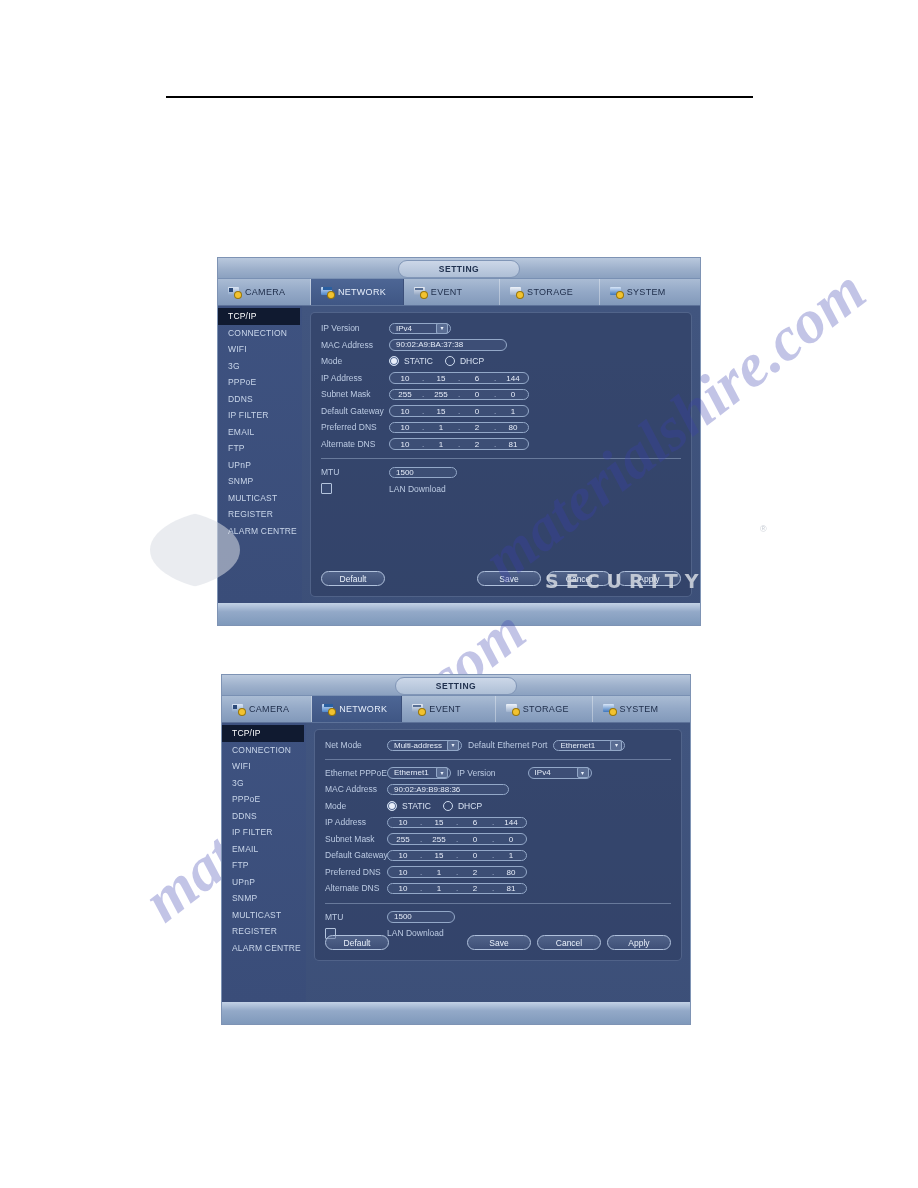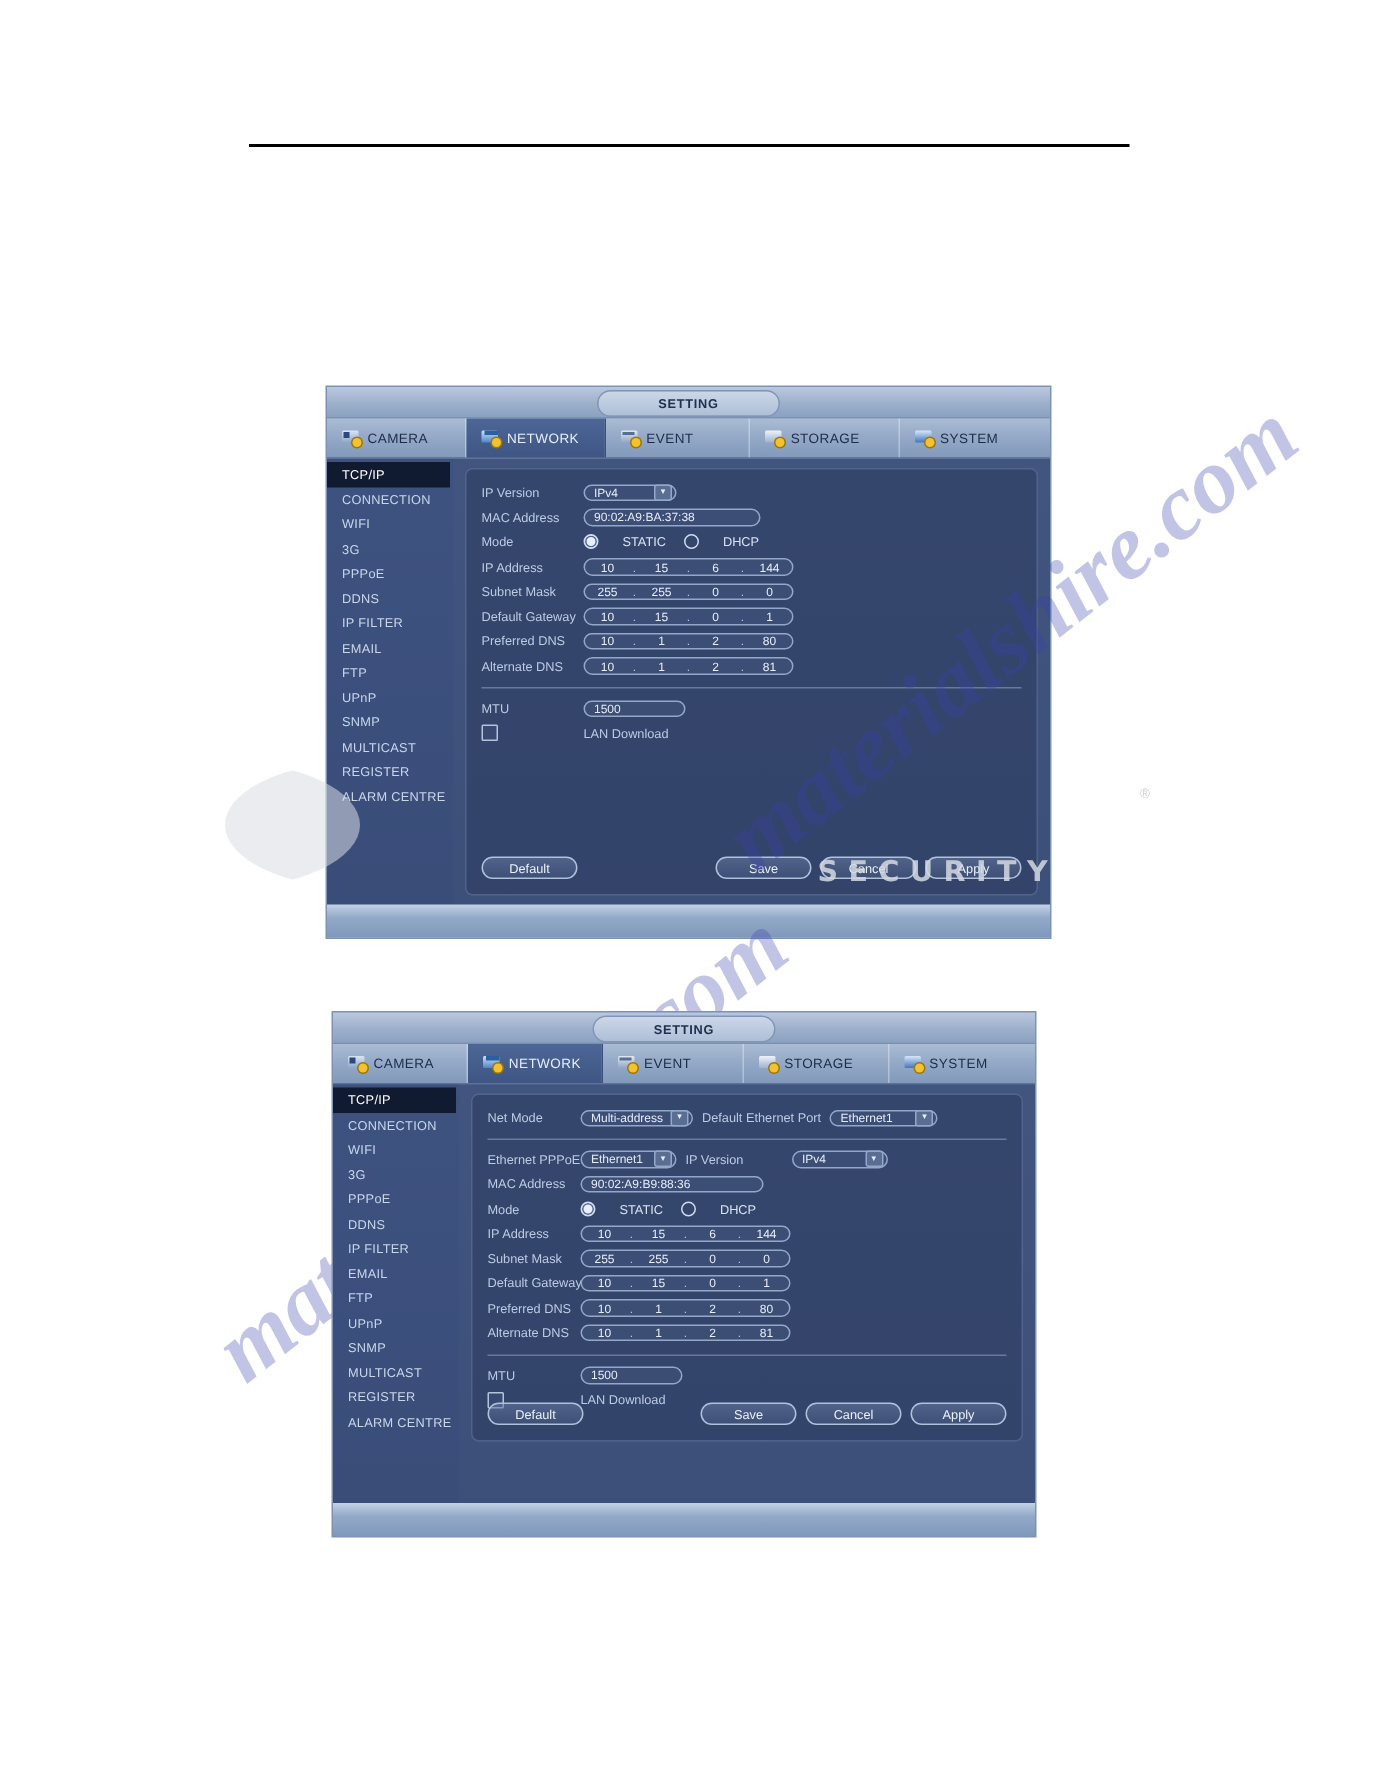--- a/index.html
+++ b/index.html
@@ -128,21 +128,21 @@
   }
   .ipfield{
     border:1px solid #93a8c8;border-radius:8px;
     background:rgba(70,88,128,.45);
     height:11.5px;width:140px;box-sizing:border-box;
     display:flex;align-items:flex-end;color:#e8eefa;font-size:8px;
   }
   .oct{flex:1;text-align:center;}
   .dot{width:6px;text-align:center;color:#b9c8e0;}
 
-  .radio-wrap{display:flex;align-items:center;gap:16px;color:#d8e2f2;font-size:8.5px;}
+  .radio-wrap{display:flex;align-items:center;gap:5px;color:#d8e2f2;font-size:8.5px;}
   .radio{
     width:8px;height:8px;border-radius:50%;
     border:1px solid #cfdcef;background:transparent;flex:none;
   }
   .radio.on{background:#e8eefa;box-shadow:inset 0 0 0 1px #4e648f;}
   .chk{
     width:9px;height:9px;border:1px solid #b4c4dd;border-radius:1px;
     background:rgba(60,78,118,.6);flex:none;cursor:pointer;
   }
   .divider{height:1px;background:rgba(168,186,216,.45);margin:4px 0;}

